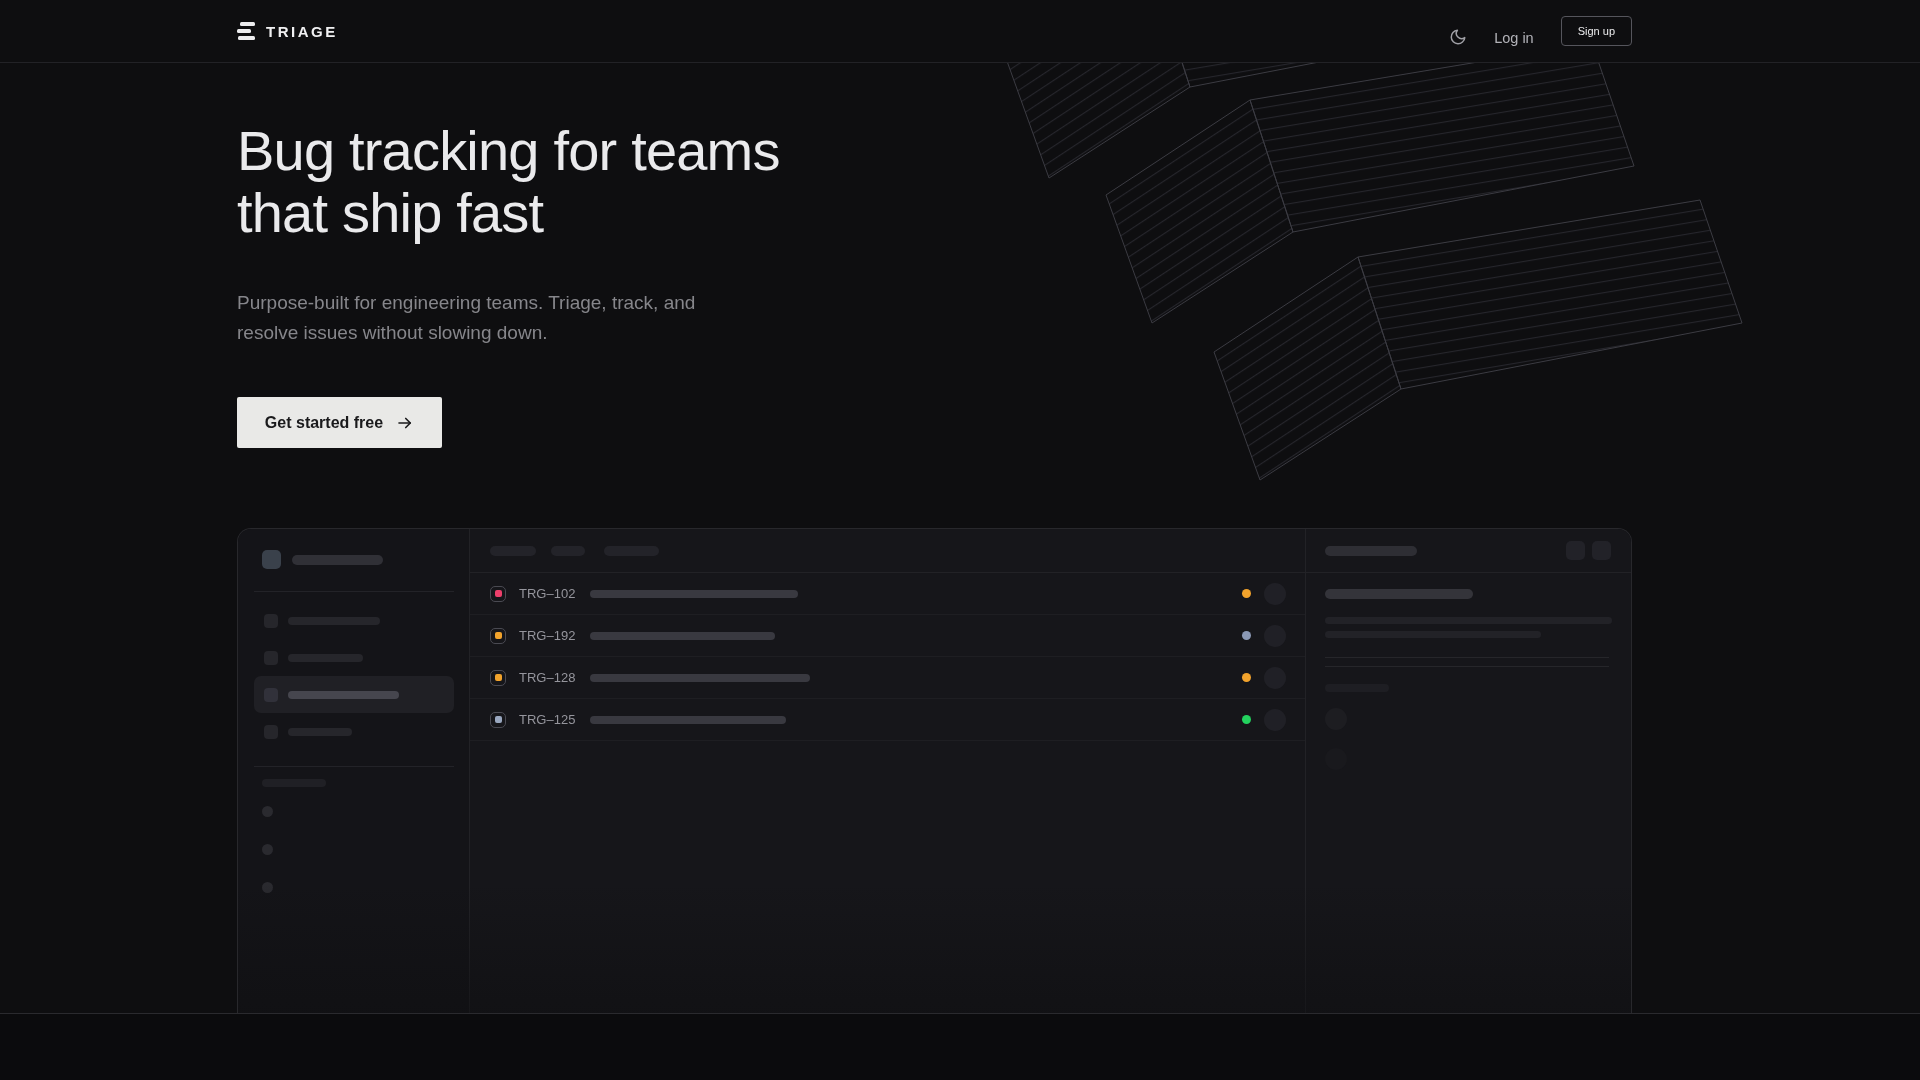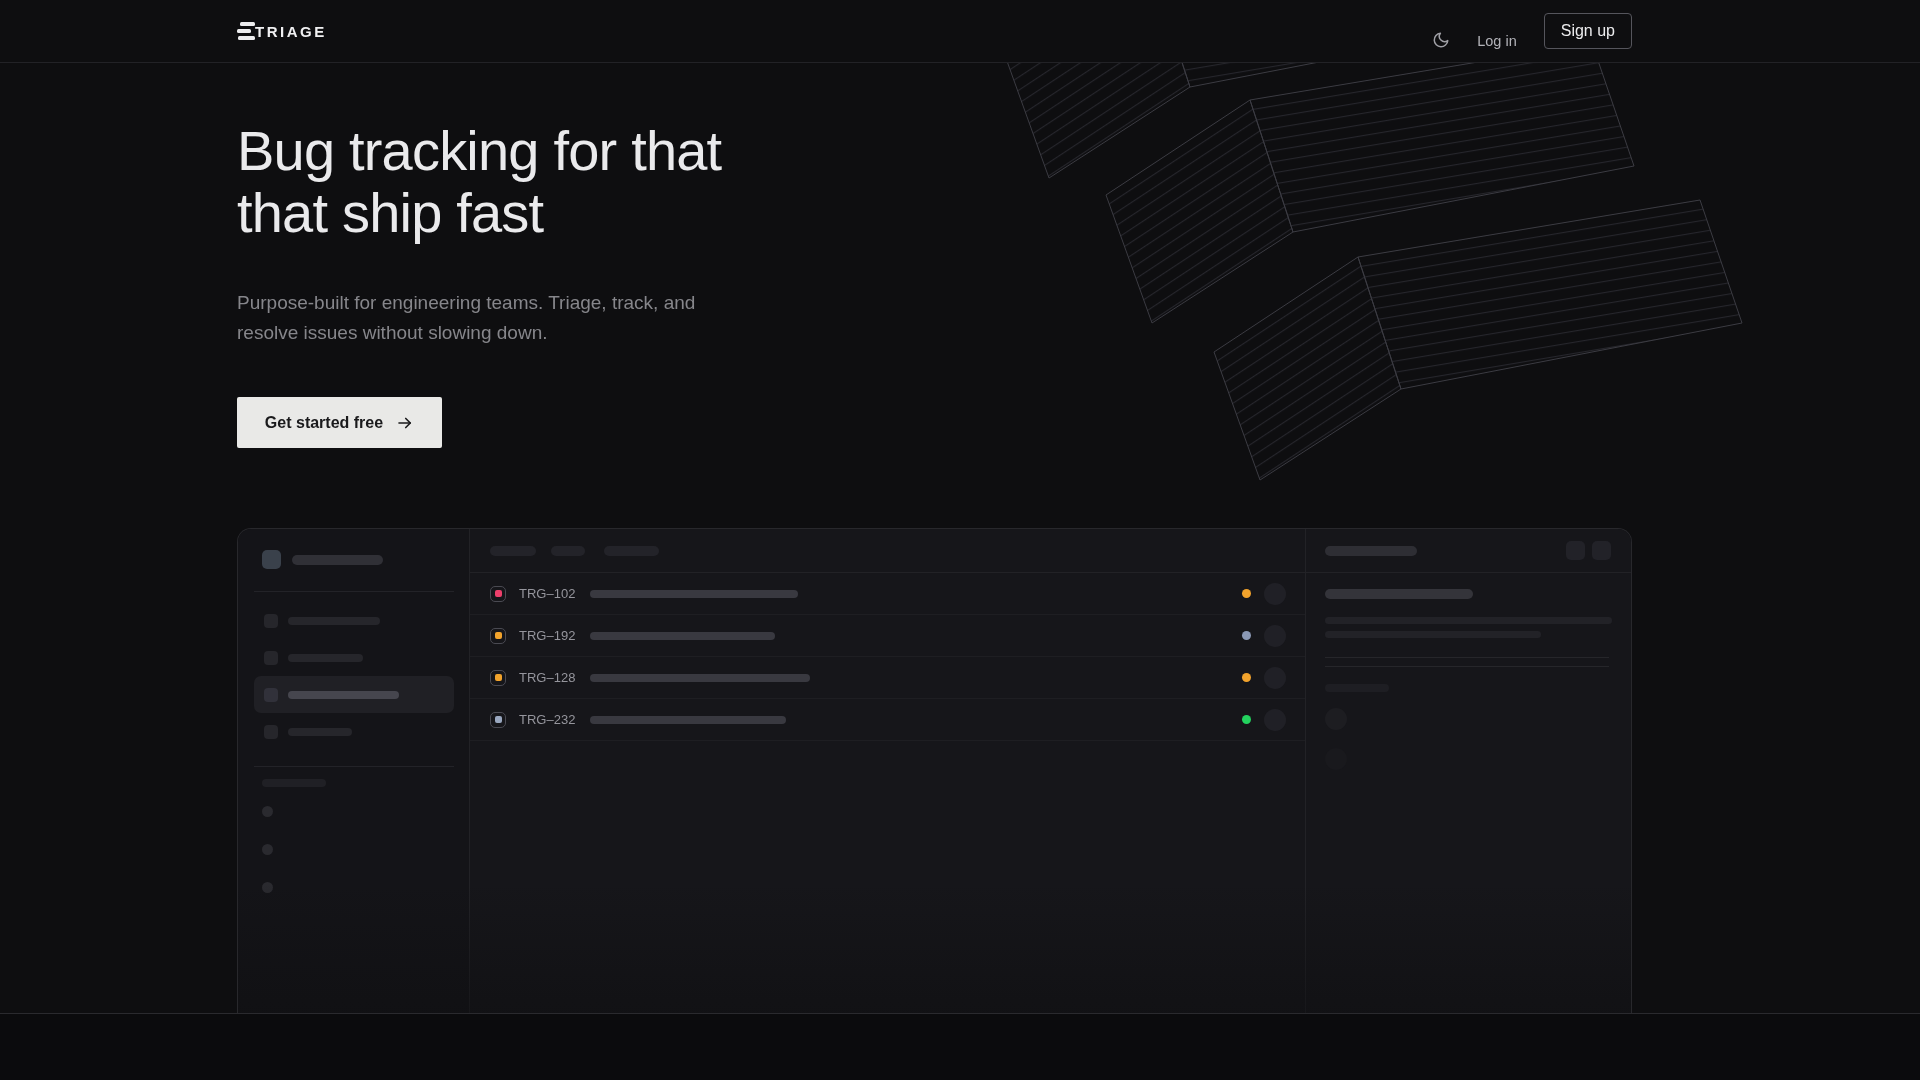--- a/index.html
+++ b/index.html
@@ -15,33 +15,33 @@
   
   .deco { position:absolute; top:0; left:0; z-index:1; pointer-events:none; }
 
   
   .nav {
     position:absolute; top:0; left:0; right:0; height:63px;
     background:#0e0e10; border-bottom:1px solid #222226; z-index:10;
     display:flex; align-items:center;
   }
   .nav-inner { width:100%; padding:0 288px 0 237px; display:flex; align-items:center; justify-content:space-between; }
-  .brand { display:flex; align-items:center; cursor:pointer; }
+  .brand { display:flex; align-items:center; gap:11px; cursor:pointer; }
   .logo-icon { display:flex; flex-direction:column; gap:3px; width:18px; }
   .logo-icon b { display:block; height:4px; border-radius:1.5px; background:#ececee; }
   .logo-icon b:nth-child(1){ width:15px; margin-left:3px; }
   .logo-icon b:nth-child(2){ width:14px; }
   .logo-icon b:nth-child(3){ width:17px; margin-left:1px; }
   .brand-name { font-size:15px; font-weight:bold; letter-spacing:2.5px; color:#f0f0f2; }
   .nav-right { display:flex; align-items:flex-end; gap:27px; }
   .theme-btn { background:none; border:none; cursor:pointer; display:flex; align-items:center; }
   .login { color:#b2b2b8; font-size:14.5px; background:none; border:none; cursor:pointer; font-family:inherit; }
   .signup {
     background:transparent; border:1px solid #55555c; border-radius:4px;
-    color:#ececee; font-size:16px; padding:8px 16px; cursor:pointer; font-family:inherit;
+    color:#ececee; font-size:11px; padding:8px 16px; cursor:pointer; font-family:inherit;
   }
 
   
   .hero-title {
     position:absolute; left:237px; top:120px; z-index:5;
     font-size:56px; line-height:62px; font-weight:400; letter-spacing:-0.8px; color:#eaeaec;
   }
   .hero-sub {
     position:absolute; left:237px; top:288px; z-index:5;
     font-size:19px; line-height:30px; color:#86868b;
@@ -175,21 +175,21 @@
           <path d="M21 12.79A9 9 0 1 1 11.21 3 7 7 0 0 0 21 12.79z"></path>
         </svg>
       </button>
       <button class="login">Log in</button>
       <button class="signup">Sign up</button>
     </div>
   </div>
 </header>
 
 <h1 class="hero-title">
-  <span>Bug tracking for that</span><br>
+  <span>Bug tracking for teams</span><br>
   <span>that ship fast</span>
 </h1>
 <p class="hero-sub">
   <span>Purpose-built for engineering teams. Triage, track, and</span><br>
   <span>resolve issues without slowing down.</span>
 </p>
 <button class="cta">
   <span>Get started free</span>
   <svg width="18" height="18" viewBox="0 0 24 24" fill="none" stroke="#1a1a1c" stroke-width="2.2" stroke-linecap="round" stroke-linejoin="round">
     <path d="M4 12h15"></path>
@@ -262,21 +262,21 @@
       <span class="rid">TRG–128</span>
       <span class="sk-title" style="width: 220px;"></span>
       <span class="row-space"></span>
       <span class="dot" style="background: rgb(242, 163, 44);"></span>
       <span class="ava"></span>
     </div>
     <div class="row">
       <span class="chk">
           <i style="background: rgb(154, 168, 192);"></i>
         </span>
-      <span class="rid">TRG–232</span>
+      <span class="rid">TRG–125</span>
       <span class="sk-title" style="width: 196px;"></span>
       <span class="row-space"></span>
       <span class="dot" style="background: rgb(35, 210, 94);"></span>
       <span class="ava"></span>
     </div>
   </section>
 
   <aside class="detail">
     <div class="d-head">
       <span class="sk d-head-bar"></span>

